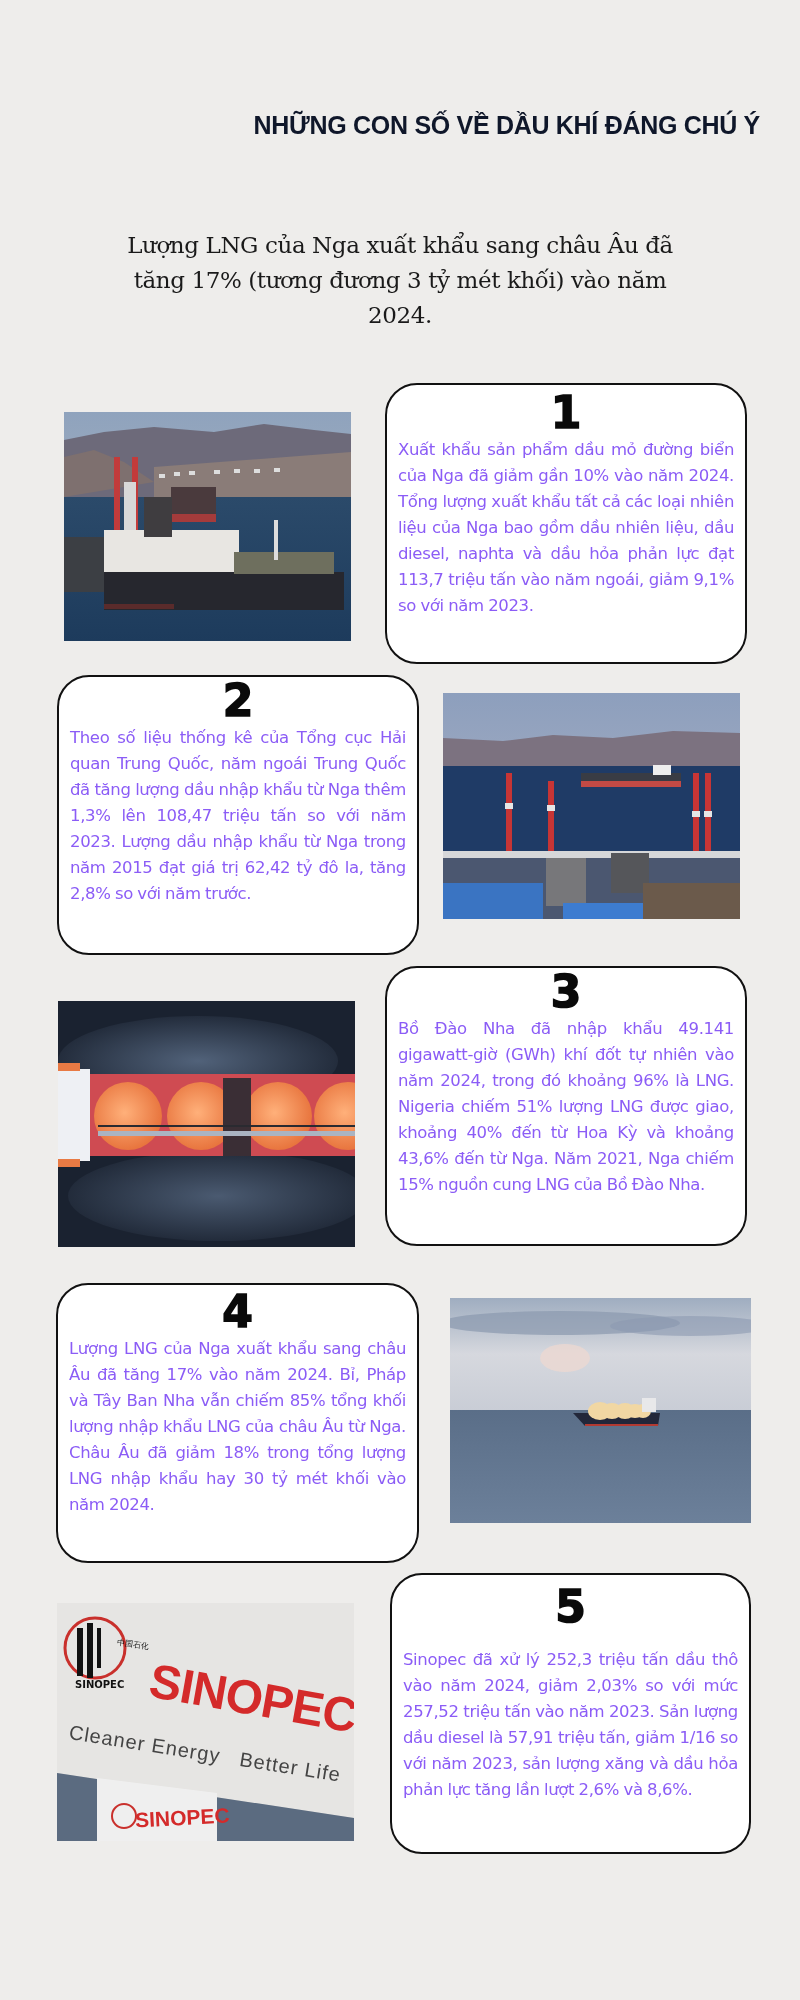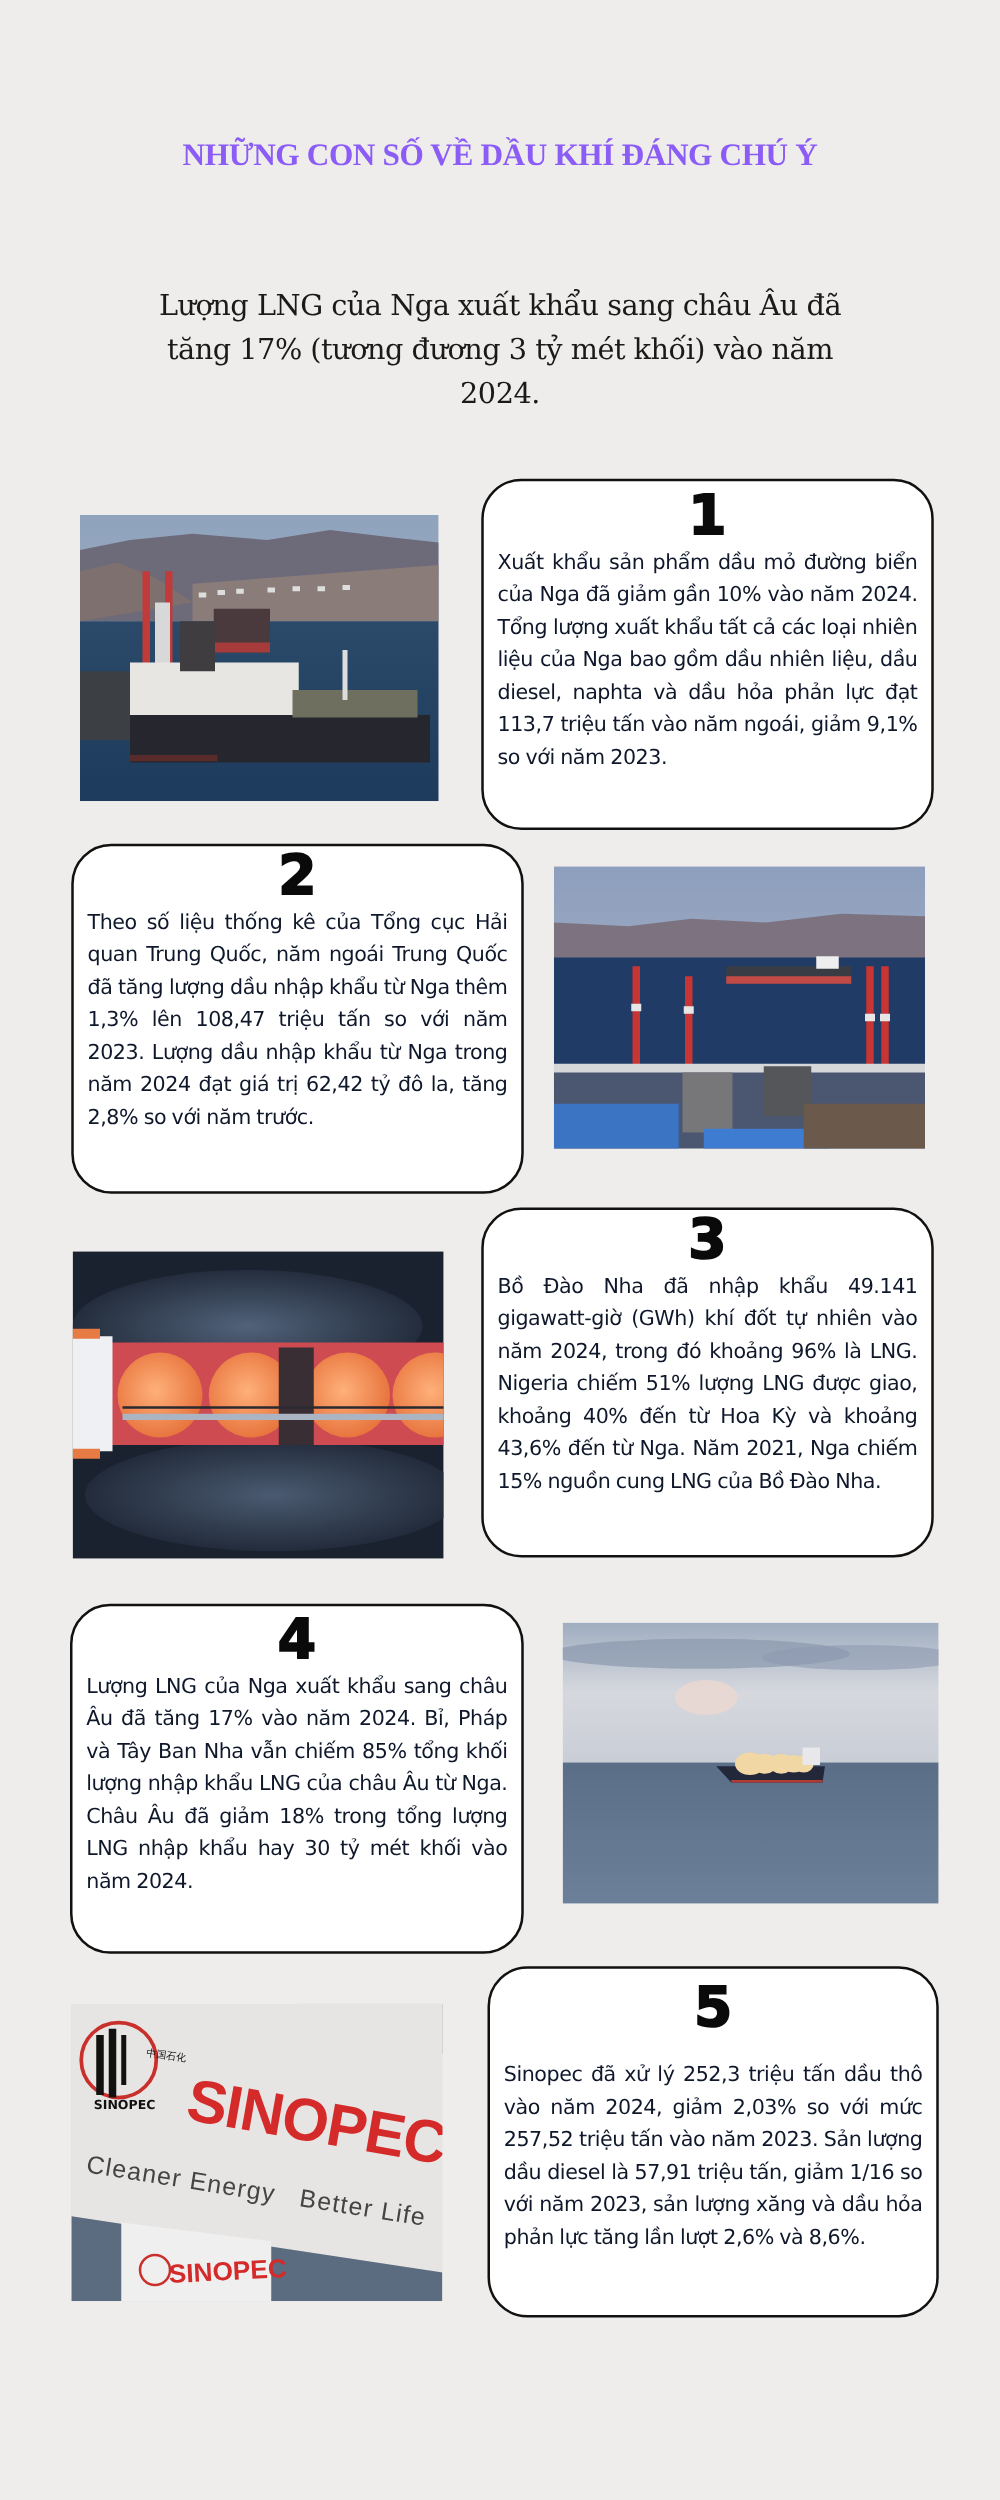--- a/index.html
+++ b/index.html
@@ -1,42 +1,42 @@
 <!DOCTYPE html>
 <html><head>
   <meta charset="utf-8">
   <style>
     * { box-sizing: border-box; margin: 0; padding: 0; }
     html, body { width: 800px; height: 2000px; background: #eeedeb; overflow: hidden; }
     body { position: relative; font-family: "DejaVu Sans", sans-serif; color: #111; }
 
     .title {
       position: absolute; left: 40px; top: 108px; width: 720px;
-      text-align: center; font-family: Liberation Serif, serif;
+      text-align: right; font-family: Liberation Sans, sans-serif;
       font-weight: bold; font-size: 25px; line-height: 34px; letter-spacing: -0.3px;
-      color: #8b5cf6;
+      color: #0f172a;
     }
     .subtitle {
       position: absolute; left: 100px; top: 228px; width: 600px;
       text-align: center; font-family: "DejaVu Serif", "Liberation Serif", serif;
       font-size: 23px; line-height: 35px; color: #1a1a1a; letter-spacing: -0.4px;
     }
 
     .card {
       position: absolute; background: #fff; border: 2.5px solid #111;
       border-radius: 32px; padding: 0 11px;
     }
     .card .num {
       display: block; text-align: center; font-family: "DejaVu Sans", sans-serif;
       font-weight: 900; font-size: 44px; line-height: 48px; color: #0a0a0a;
       -webkit-text-stroke: 1.6px #0a0a0a;
     }
     .card .body {
       font-family: "DejaVu Sans", sans-serif; font-size: 16.5px; line-height: 26px;
-      text-align: justify; color: #0f172a; letter-spacing: -0.35px; word-spacing: -0.5px;
+      text-align: justify; color: #8b5cf6; letter-spacing: -0.35px; word-spacing: -0.5px;
     }
 
     .photo { position: absolute; overflow: hidden; }
     .photo svg { display: block; width: 100%; height: 100%; }
   </style>
 </head>
 <body>
 
 <div class="title">
   <div>NHỮNG CON SỐ VỀ DẦU KHÍ ĐÁNG CHÚ Ý</div>
@@ -83,21 +83,21 @@
     <rect x="210" y="108" width="4" height="40" fill="#ddd"></rect>
   </svg>
 </div>
 <div class="card" style="left:385px; top:383px; width:362px; height:281px;">
   <span class="num" style="margin-top:4px;">1</span>
   <p class="body">Xuất khẩu sản phẩm dầu mỏ đường biển của Nga đã giảm gần 10% vào năm 2024. Tổng lượng xuất khẩu tất cả các loại nhiên liệu của Nga bao gồm dầu nhiên liệu, dầu diesel, naphta và dầu hỏa phản lực đạt 113,7 triệu tấn vào năm ngoái, giảm 9,1% so với năm 2023.</p>
 </div>
 
 <div class="card" style="left:57px; top:675px; width:362px; height:280px;">
   <span class="num" style="margin-top:0px;">2</span>
-  <p class="body">Theo số liệu thống kê của Tổng cục Hải quan Trung Quốc, năm ngoái Trung Quốc đã tăng lượng dầu nhập khẩu từ Nga thêm 1,3% lên 108,47 triệu tấn so với năm 2023. Lượng dầu nhập khẩu từ Nga trong năm 2024 đạt giá trị 62,42 tỷ đô la, tăng 2,8% so với năm trước.</p>
+  <p class="body">Theo số liệu thống kê của Tổng cục Hải quan Trung Quốc, năm ngoái Trung Quốc đã tăng lượng dầu nhập khẩu từ Nga thêm 1,3% lên 108,47 triệu tấn so với năm 2023. Lượng dầu nhập khẩu từ Nga trong năm 2015 đạt giá trị 62,42 tỷ đô la, tăng 2,8% so với năm trước.</p>
 </div>
 <div class="photo" style="left:443px; top:693px; width:297px; height:226px;">
   <svg viewBox="0 0 297 226" preserveAspectRatio="none">
     <defs>
       <linearGradient id="sky2" x1="0" y1="0" x2="0" y2="1">
           <stop offset="0" stop-color="#8d9fbd"></stop>
           <stop offset="1" stop-color="#b3b6c5"></stop>
         </linearGradient>
     </defs>
     <rect width="297" height="226" fill="url(#sky2)"></rect>

